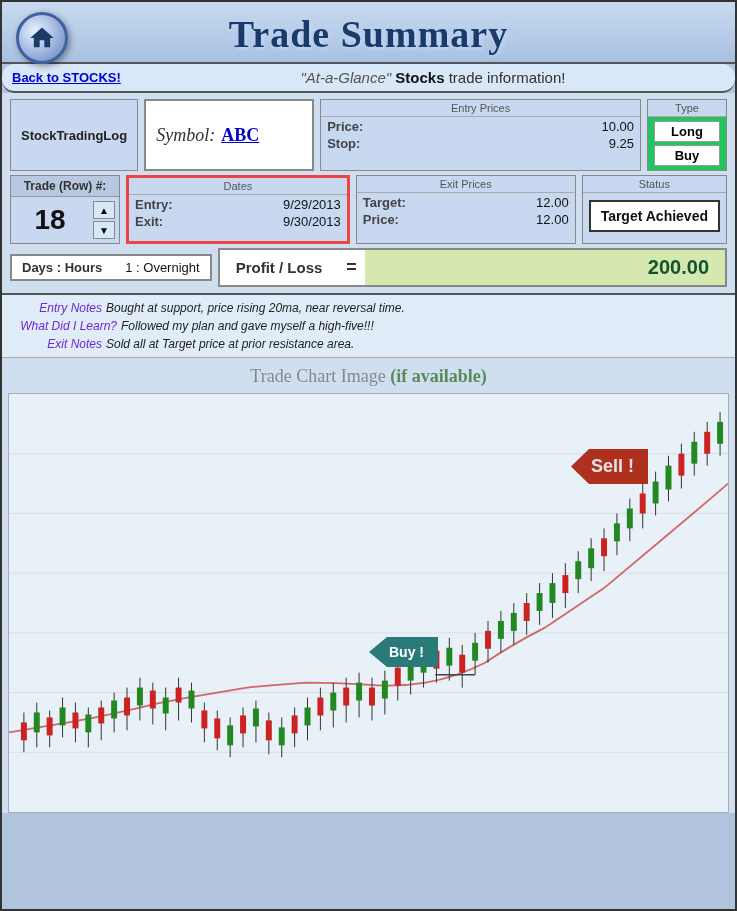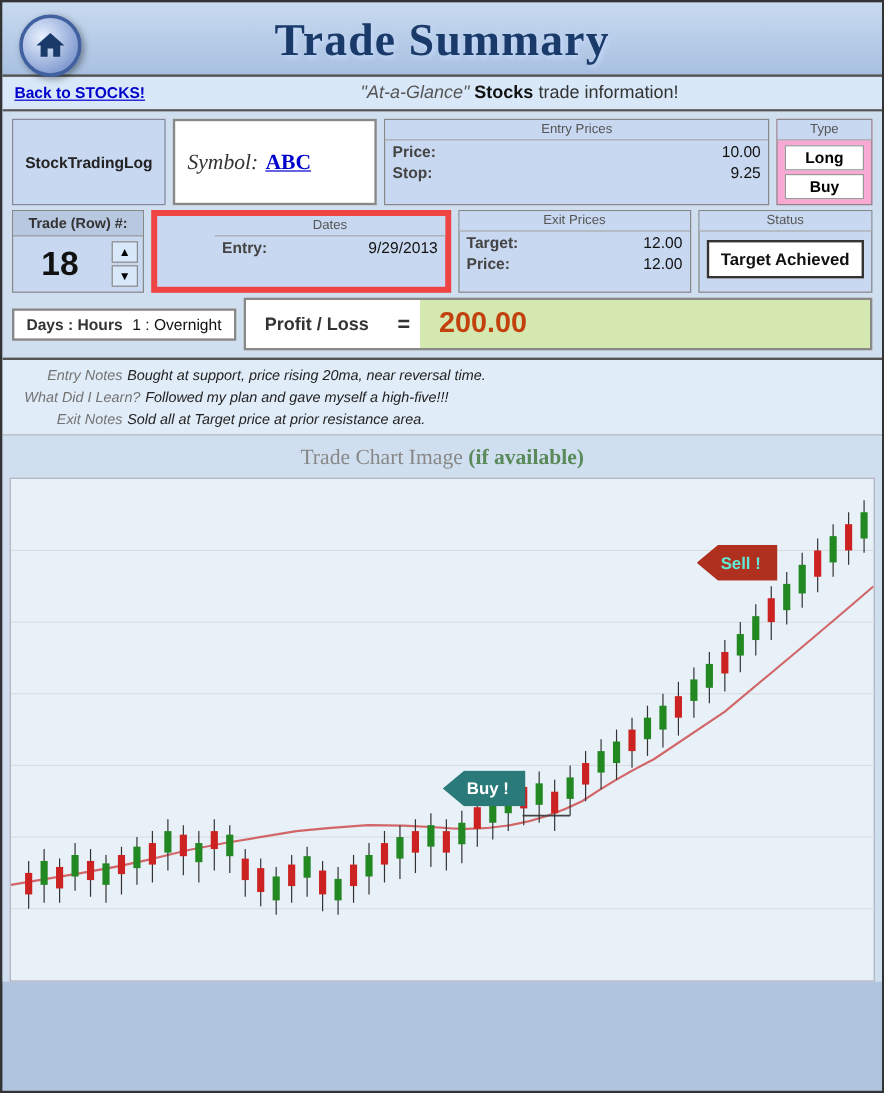--- a/index.html
+++ b/index.html
@@ -54,20 +54,21 @@
     }
 
     
     .sub-header {
       background: #d8e8f8;
       border-bottom: 2px solid #555;
       padding: 5px 10px;
       display: flex;
       align-items: center;
       gap: 20px;
+      border-radius: 13px;
     }
 
     .back-link {
       color: #0000cc;
       text-decoration: underline;
       font-weight: bold;
       font-size: 13px;
       cursor: pointer;
       white-space: nowrap;
     }
@@ -175,21 +176,21 @@
     }
 
     .price-row .value {
       text-align: right;
       color: #111;
       min-width: 50px;
     }
 
     .type-box {
       border: 1px solid #888;
-      background: #f9a8d4;
+      background: #22c55e;
       min-width: 80px;
     }
 
     .type-values {
       display: flex;
       flex-direction: column;
       gap: 3px;
       padding: 4px 6px;
     }
 
@@ -258,23 +259,22 @@
       height: 18px;
       cursor: pointer;
       display: flex;
       align-items: center;
       justify-content: center;
       font-size: 10px;
     }
 
     .dates-box {
       flex: 1;
-      border: 5px solid #ef4444;
+      border: 3px solid #ef4444;
       background: #c8d8f0;
-      padding-left: 48px;
     }
 
     .exit-prices-box {
       flex: 1;
       border: 1px solid #888;
       background: #c8d8f0;
     }
 
     .status-box {
       border: 1px solid #888;
@@ -317,20 +317,21 @@
       font-size: 13px;
     }
 
     .days-label {
       font-weight: bold;
       color: #333;
     }
 
     .days-value {
       color: #111;
+      margin-left: 15px;
     }
 
     .profit-loss-section {
       flex: 1;
       display: flex;
       align-items: center;
       border: 2px solid #888;
       background: white;
     }
 
@@ -344,44 +345,44 @@
     .equals-sign {
       font-size: 18px;
       font-weight: bold;
       color: #333;
       padding: 0 8px;
     }
 
     .profit-loss-value {
       background: #d4e8b0;
       padding: 6px 16px;
-      font-size: 24px;
-      font-weight: bold;
-      color: #c2410c;
+      font-size: 20px;
+      font-weight: bold;
+      color: #14532d;
       flex: 1;
-      text-align: left;
+      text-align: right;
     }
 
     
     .notes-section {
       background: #e0ecf8;
       border-bottom: 1px solid #aaa;
       padding: 4px 10px;
     }
 
     .note-row {
       display: flex;
       font-size: 12px;
       padding: 2px 0;
       align-items: baseline;
     }
 
     .note-label {
       font-style: italic;
-      color: #737373;
+      color: #6d28d9;
       min-width: 90px;
       text-align: right;
       margin-right: 4px;
     }
 
     .note-text {
       color: #222;
       font-style: italic;
     }
 
@@ -491,20 +492,24 @@
       </div>
     </div>
 
     <div class="dates-box">
       <div class="box-header">Dates</div>
       <div class="price-rows">
         <div class="price-row">
           <span class="label">Entry:</span>
           <span class="value">9/29/2013</span>
         </div>
+        <div class="price-row">
+          <span class="label">Exit:</span>
+          <span class="value">9/30/2013</span>
+        </div>
       </div>
     </div>
 
     <div class="exit-prices-box">
       <div class="box-header">Exit Prices</div>
       <div class="price-rows">
         <div class="price-row">
           <span class="label">Target:</span>
           <span class="value">12.00</span>
         </div>
@@ -745,16 +750,16 @@
       </g>
     </svg>
 
     
     <div style="position:absolute; bottom:145px; left:360px;">
       <div style="background:#2a7a7a; color:white; font-weight:bold; font-size:14px; padding:7px 14px 7px 20px; clip-path:polygon(18px 0, 100% 0, 100% 100%, 18px 100%, 0 50%); display:inline-block;">Buy !</div>
     </div>
 
     
     <div style="position:absolute; top:55px; right:80px;">
-      <div style="background:#b03020; color:#5eead4; font-weight:bold; font-size:14px; padding:7px 14px 7px 20px; clip-path:polygon(18px 0, 100% 0, 100% 100%, 18px 100%, 0 50%); display:inline-block;">Sell !</div>
+      <div style="background:#b03020; color:#e5e5e5; font-weight:bold; font-size:18px; padding:7px 14px 7px 20px; clip-path:polygon(18px 0, 100% 0, 100% 100%, 18px 100%, 0 50%); display:inline-block;">Sell !</div>
     </div>
   </div>
 </div>
 
 </body></html>

